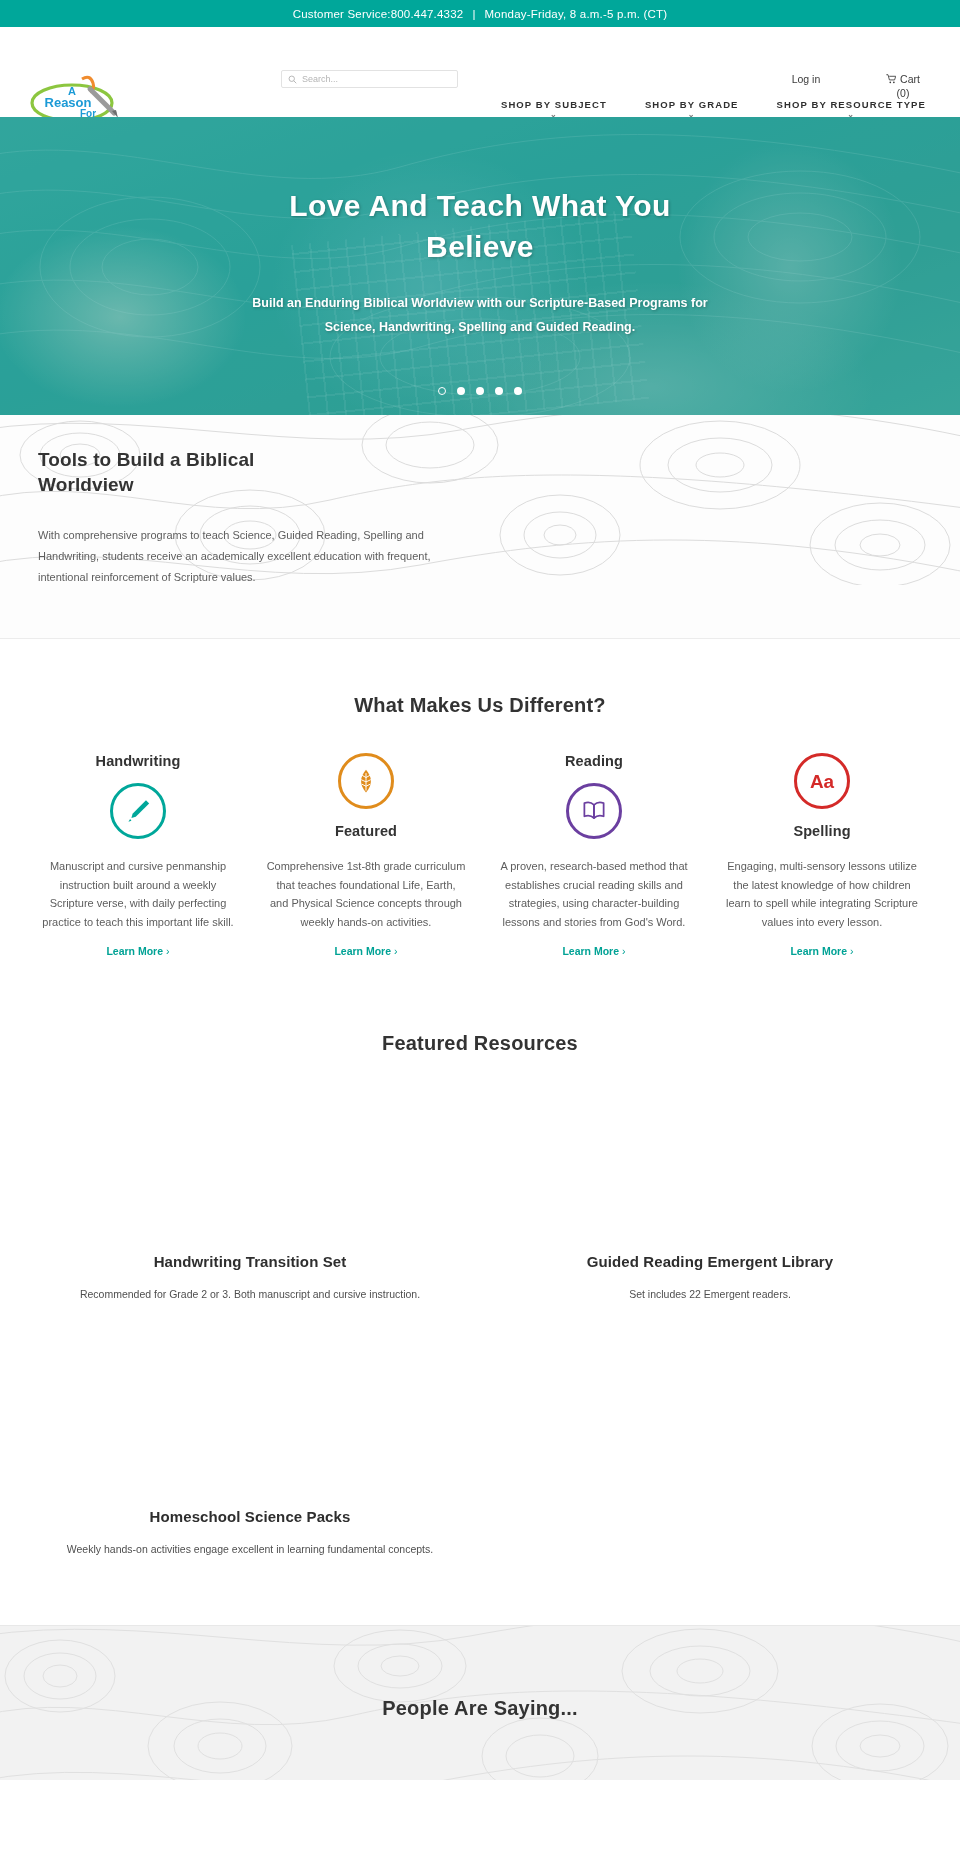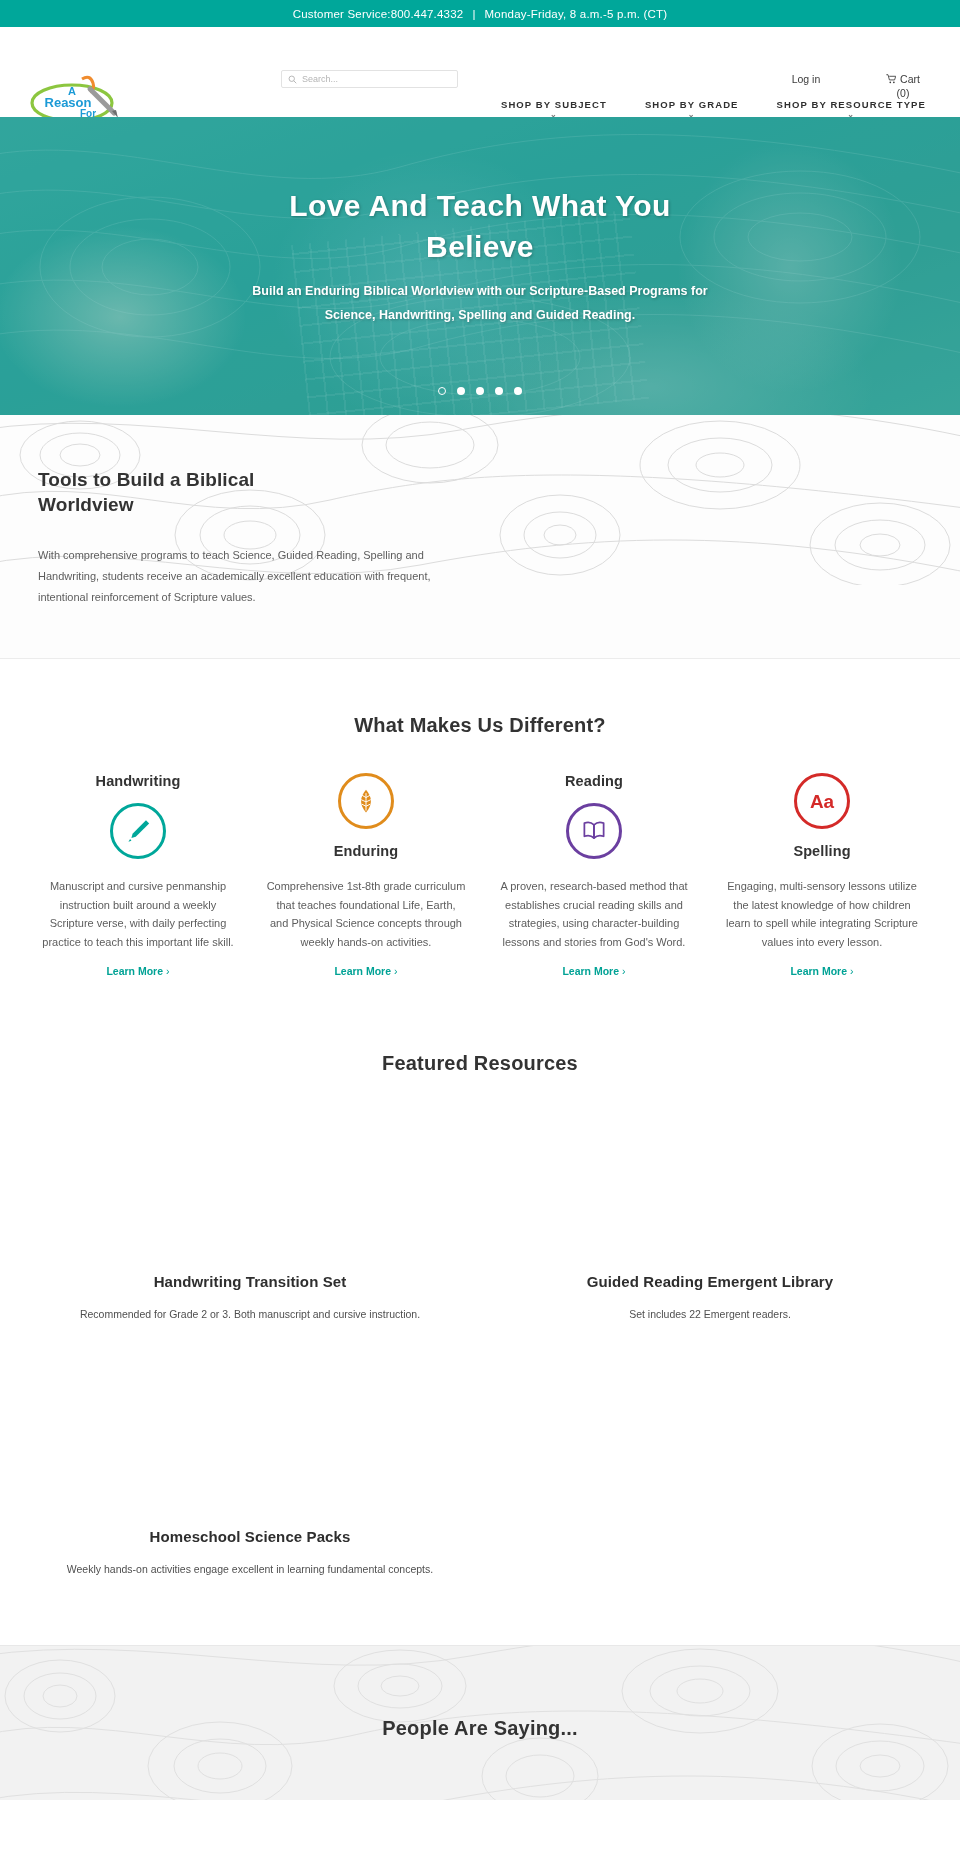--- a/index.html
+++ b/index.html
@@ -153,21 +153,21 @@
   .hero-title {
     font-size: 30px;
     font-weight: bold;
     line-height: 41px;
     letter-spacing: .4px;
     max-width: 470px;
     margin: 0 auto;
     text-shadow: 1px 1px 3px rgba(0,0,0,.28);
   }
   .hero-sub {
-    margin: 12px auto 0;
+    margin: 24px auto 0;
     max-width: 460px;
     font-size: 12.5px;
     font-weight: bold;
     line-height: 24px;
     text-shadow: 1px 1px 3px rgba(0,0,0,.28);
   }
   .hero-dots {
     position: absolute;
     left: 0; right: 0;
     bottom: 20px;
@@ -196,21 +196,20 @@
     border-bottom: 1px solid #ececec;
   }
   .tools-inner { position: relative; z-index: 2; padding-left: 38px; max-width: 520px; }
   .tools-title {
     font-size: 19px;
     font-weight: bold;
     color: #333333;
     line-height: 25px;
     max-width: 270px;
     letter-spacing: .1px;
-    margin-top: 20px;
   }
   .tools-body {
     margin-top: 28px;
     font-size: 11px;
     line-height: 21px;
     color: #5d5d5d;
     max-width: 420px;
   }
 
   
@@ -454,21 +453,21 @@
             <line x1="16" y1="7" x2="16" y2="27"></line>
             <line x1="16" y1="12" x2="11.5" y2="9.5"></line>
               <line x1="16" y1="12" x2="20.5" y2="9.5"></line>
             <line x1="16" y1="17" x2="10.5" y2="14.5"></line>
               <line x1="16" y1="17" x2="21.5" y2="14.5"></line>
             <line x1="16" y1="22" x2="11" y2="19.5"></line>
               <line x1="16" y1="22" x2="21" y2="19.5"></line>
           </g>
         </svg>
       </div>
-      <div class="col-title" style="margin-top:14px">Enduring</div>
+      <div class="col-title" style="margin-top:14px">Featured</div>
       <p class="col-desc">Comprehensive 1st-8th grade curriculum that teaches foundational Life, Earth, and Physical Science concepts through weekly hands-on activities.</p>
       <a class="learn" href="#">
         <span>Learn More</span><span class="chev">›</span>
       </a>
     </div>
 
     <div class="col">
       <div class="col-title">Reading</div>
       <div class="icon-circle" style="border-color:#6b3fa0">
         <svg width="28" height="28" viewBox="0 0 32 32">

